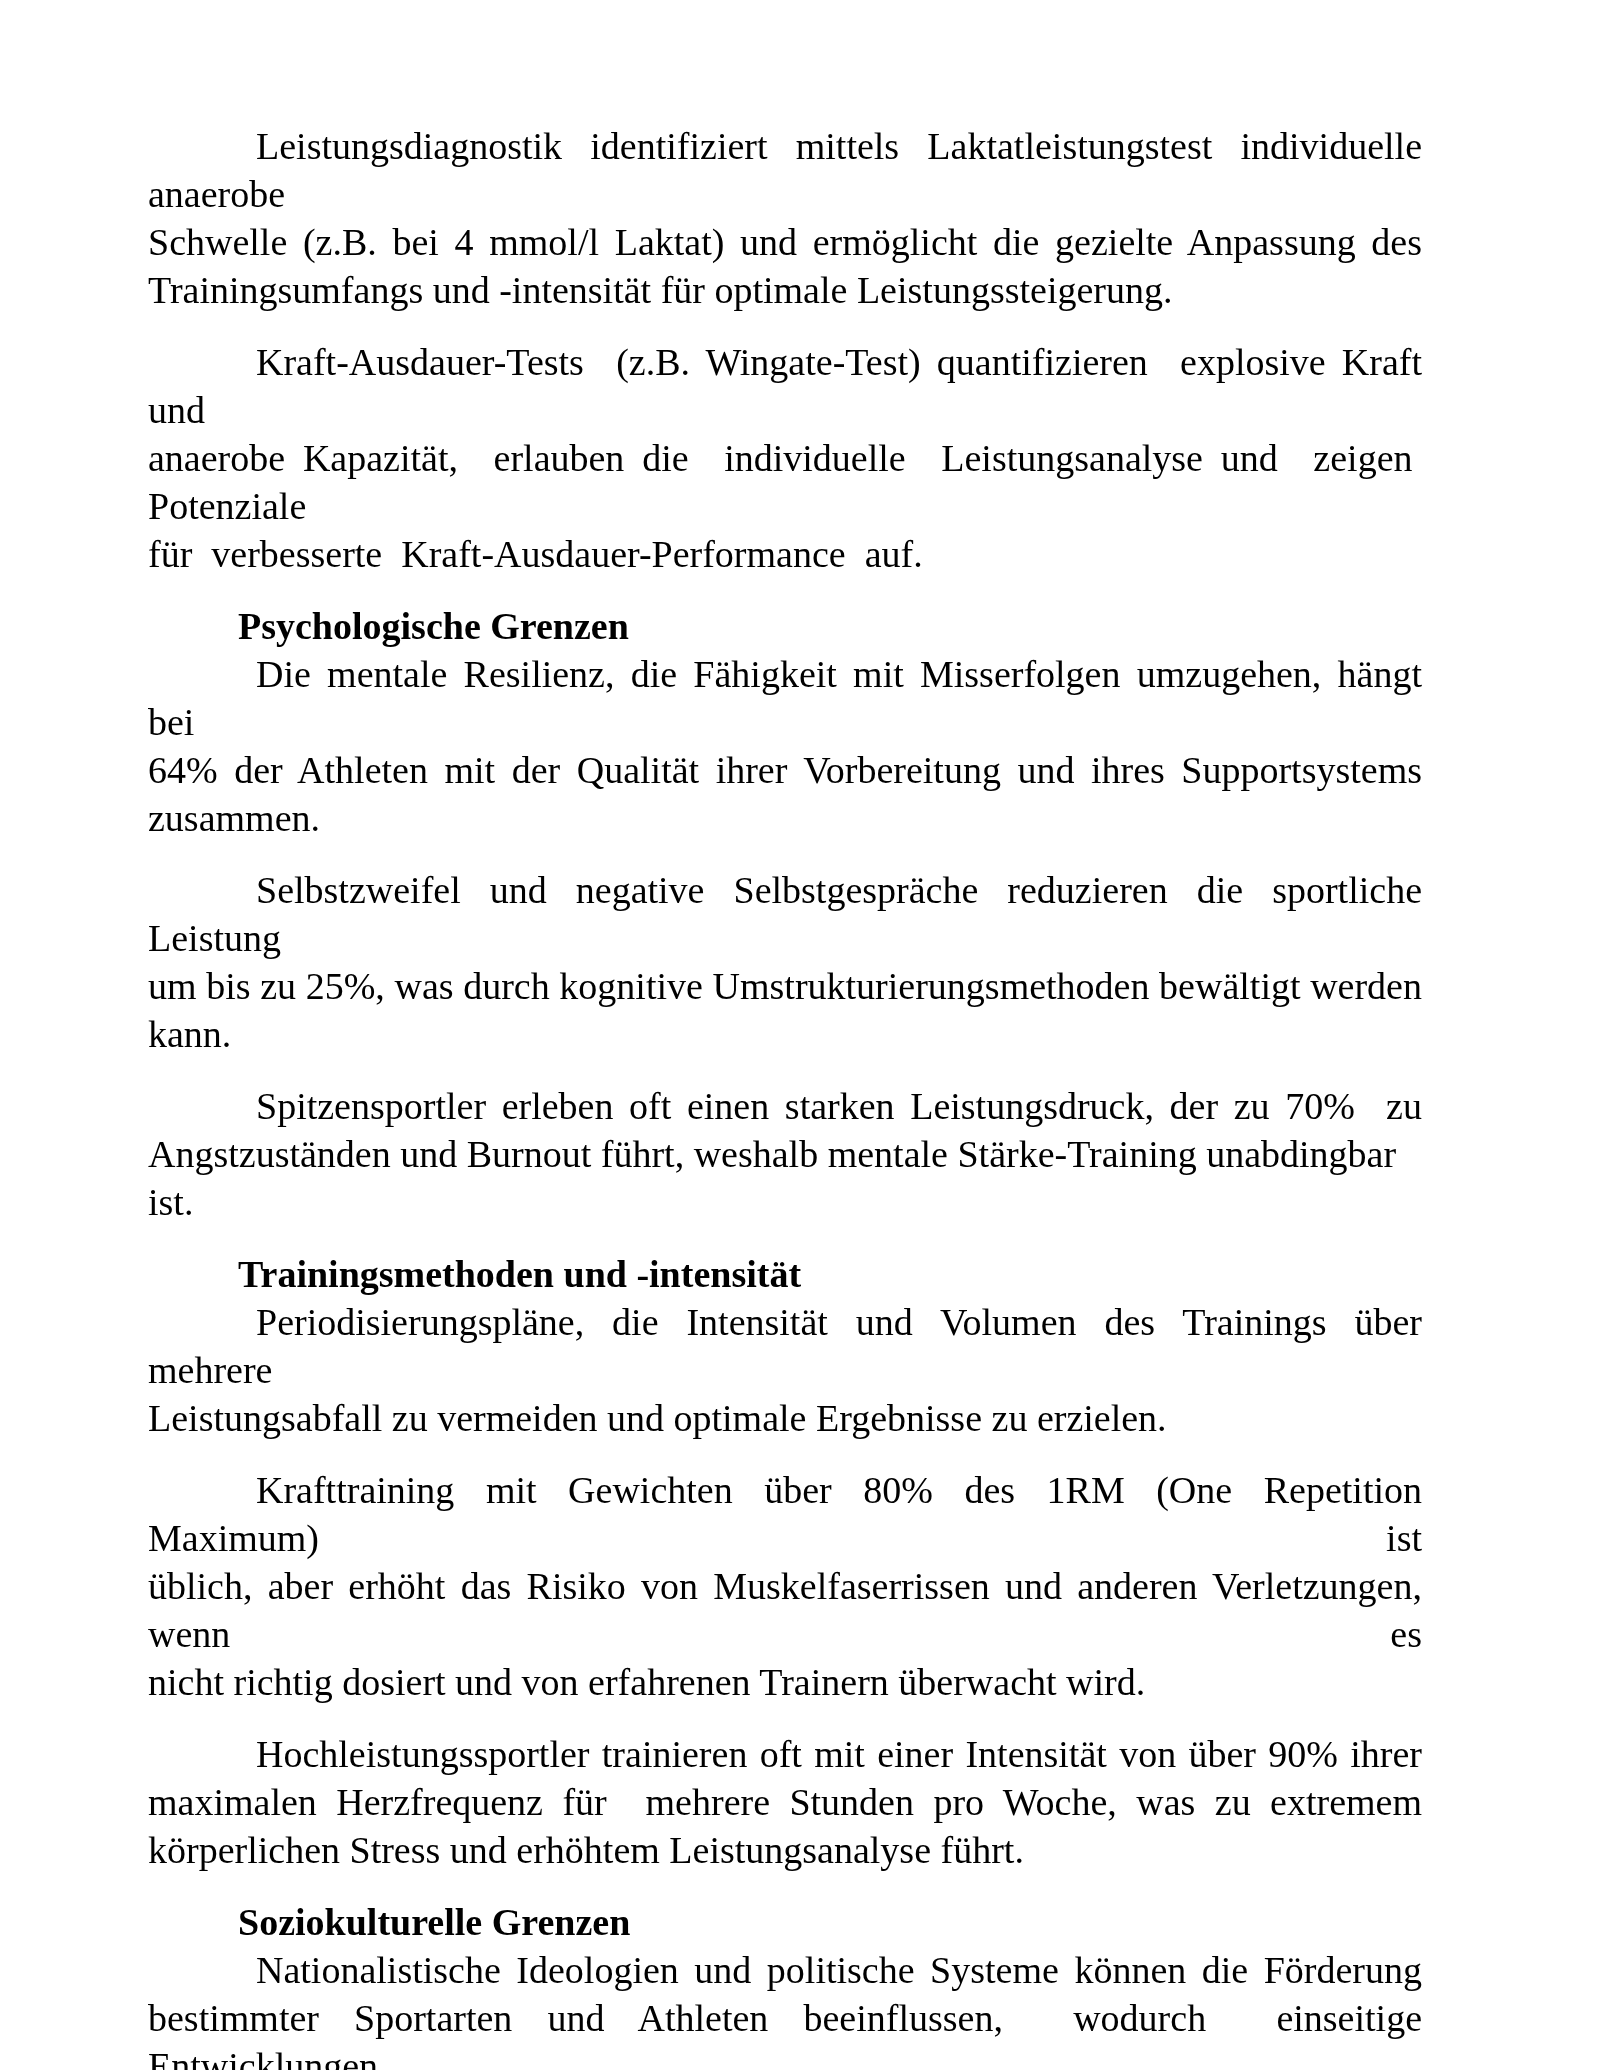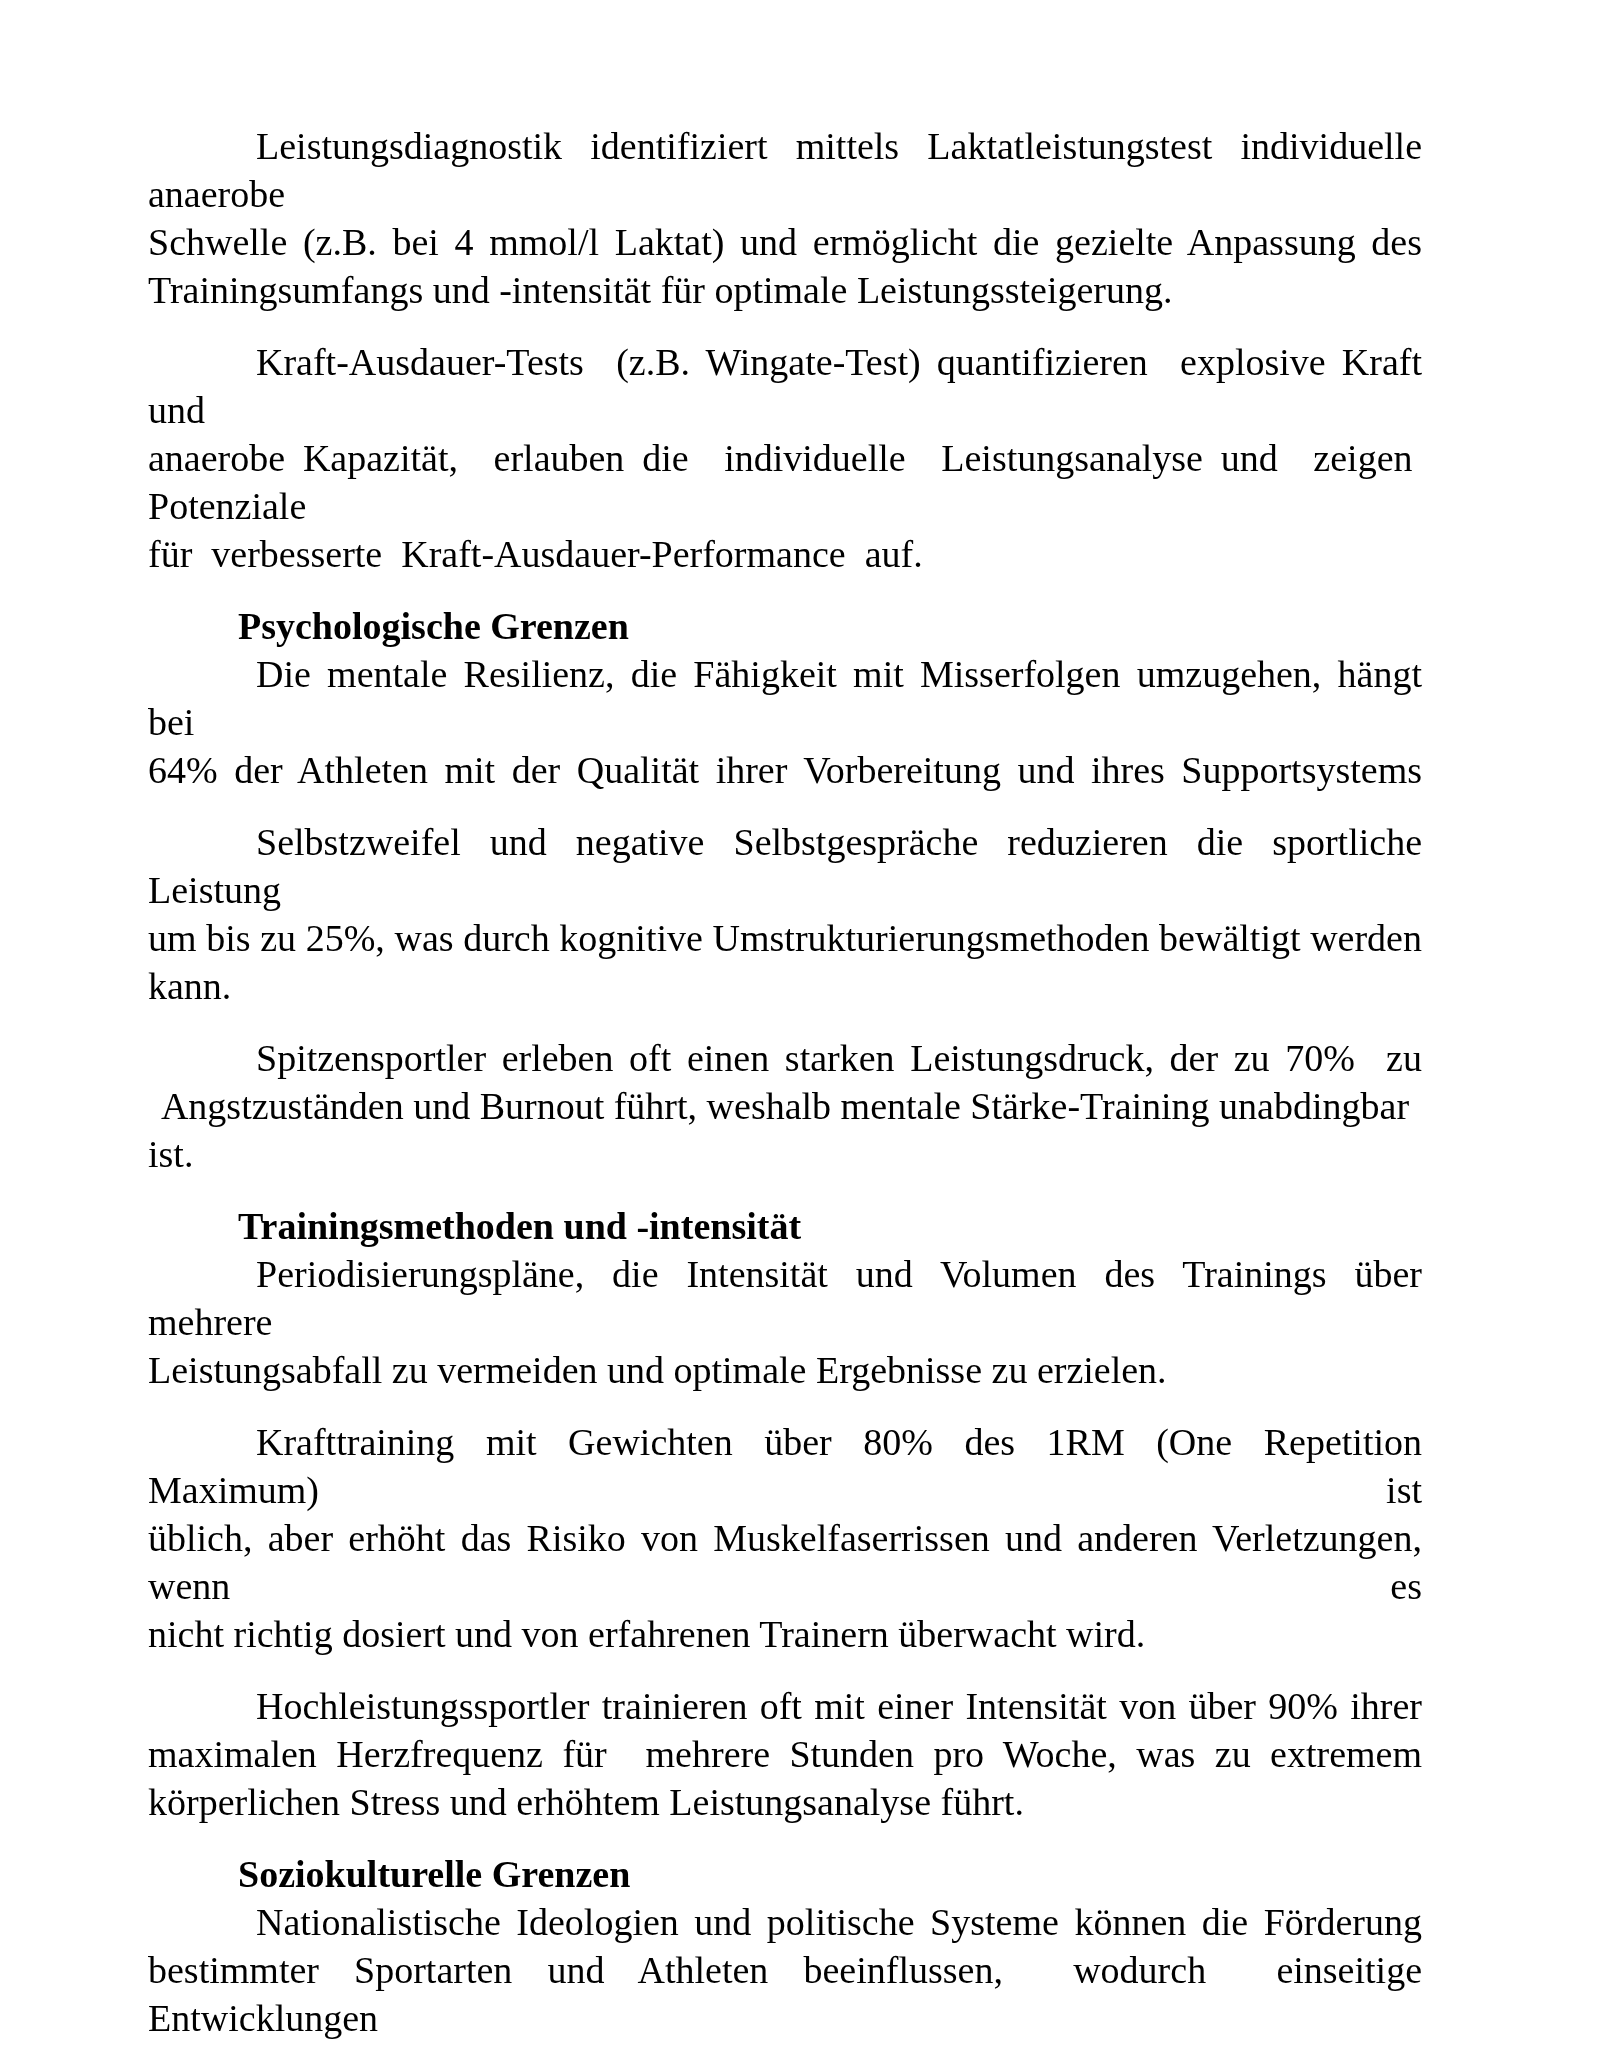--- a/index.html
+++ b/index.html
@@ -29,21 +29,21 @@
     font-weight: 700;
     text-indent: 90px;
     text-align: left;
   }
   .line {
     text-align: justify;
     text-align-last: justify;
   }
   .line.firstline { text-indent: 108px; }
   .line.lastline {
-    text-align: center;
+    text-align: left;
     text-align-last: left;
   }
 </style>
 </head>
 <body>
 
 <div class="page">
   <div id="doc-content">
       <div class="block">
         <div class="line firstline">Leistungsdiagnostik identifiziert mittels Laktatleistungstest individuelle anaerobe</div>
@@ -52,20 +52,21 @@
       </div>
       <div class="block">
         <div class="line firstline">Kraft-Ausdauer-Tests&nbsp; (z.B. Wingate-Test) quantifizieren&nbsp; explosive Kraft und</div>
         <div class="line">anaerobe Kapazität,&nbsp; erlauben die&nbsp; individuelle&nbsp; Leistungsanalyse und&nbsp; zeigen&nbsp; Potenziale</div>
         <div class="line lastline">für&nbsp; verbesserte&nbsp; Kraft-Ausdauer-Performance&nbsp; auf.</div>
       </div>
       <div class="block">
         <div class="heading">Psychologische Grenzen</div>
         <div class="line firstline">Die mentale Resilienz, die Fähigkeit mit Misserfolgen umzugehen, hängt bei</div>
         <div class="line">64% der Athleten mit der Qualität ihrer Vorbereitung und ihres Supportsystems</div>
+        <div class="line lastline">zusammen.</div>
       </div>
       <div class="block">
         <div class="line firstline">Selbstzweifel und negative Selbstgespräche reduzieren die sportliche Leistung</div>
         <div class="line">um bis zu 25%, was durch kognitive Umstrukturierungsmethoden bewältigt werden</div>
         <div class="line lastline">kann.</div>
       </div>
       <div class="block">
         <div class="line firstline">Spitzensportler erleben oft einen starken Leistungsdruck, der zu 70%&nbsp; zu</div>
         <div class="line lastline">Angstzuständen und Burnout führt, weshalb mentale Stärke-Training unabdingbar ist.</div>
       </div>

